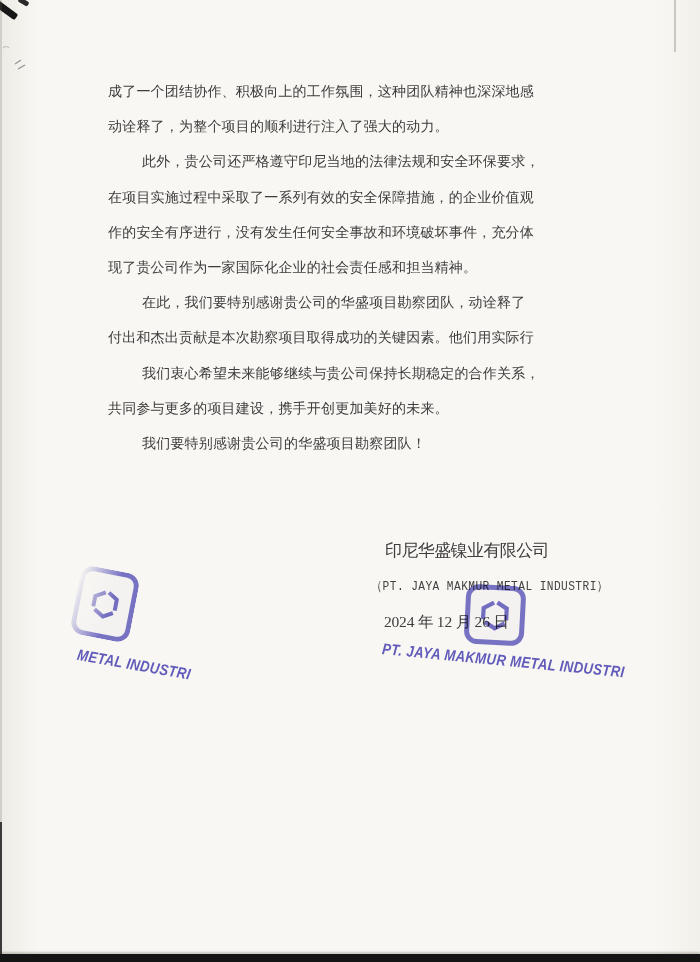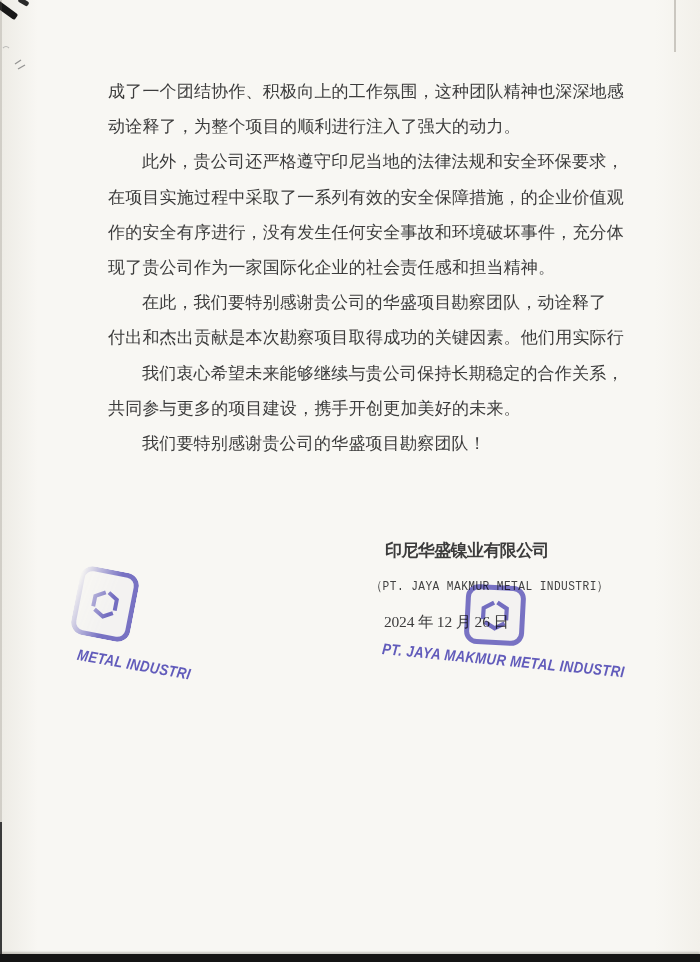--- a/index.html
+++ b/index.html
@@ -3,26 +3,26 @@
 <meta charset="utf-8">
 <style>
   html,body{margin:0;padding:0;background:#e9e7e2;}
   .scan{
     position:relative;width:700px;height:962px;overflow:hidden;
     background:linear-gradient(90deg,#edebe5 0px,#f8f7f3 38px,#f8f7f3 655px,#f2f0ea 700px);
     font-family:"Liberation Serif","DejaVu Serif",serif;
     color:#3c3c3c;
   }
   
-  .letter-body{position:absolute;left:108px;top:74px;font-size:17px;line-height:35.2px;}
+  .letter-body{position:absolute;left:108px;top:74px;font-size:14px;line-height:35.2px;}
   .line{white-space:nowrap;letter-spacing:0.2px;}
   .line.indent{padding-left:34px;}
   
   .sig{position:absolute;white-space:nowrap;}
-  #sig-cn{left:385px;top:539px;font-size:17px;letter-spacing:-0.6px;font-weight:bold;}
+  #sig-cn{left:385px;top:539px;font-size:17px;letter-spacing:-0.6px;}
   #sig-en{left:371px;top:577px;font-size:13px;font-family:"Liberation Mono","DejaVu Sans Mono",monospace;
           transform:scaleX(.86);transform-origin:0 0;letter-spacing:.5px;color:#424242;}
   #sig-date{left:384px;top:612px;font-size:15.5px;letter-spacing:-0.2px;}
   
   .stamp{position:absolute;mix-blend-mode:multiply;}
   .sq{
     border:5px solid rgba(106,100,198,.88);border-radius:13px;
     display:flex;align-items:center;justify-content:center;color:rgba(106,100,198,.92);
     background:rgba(140,134,214,.04);
   }

